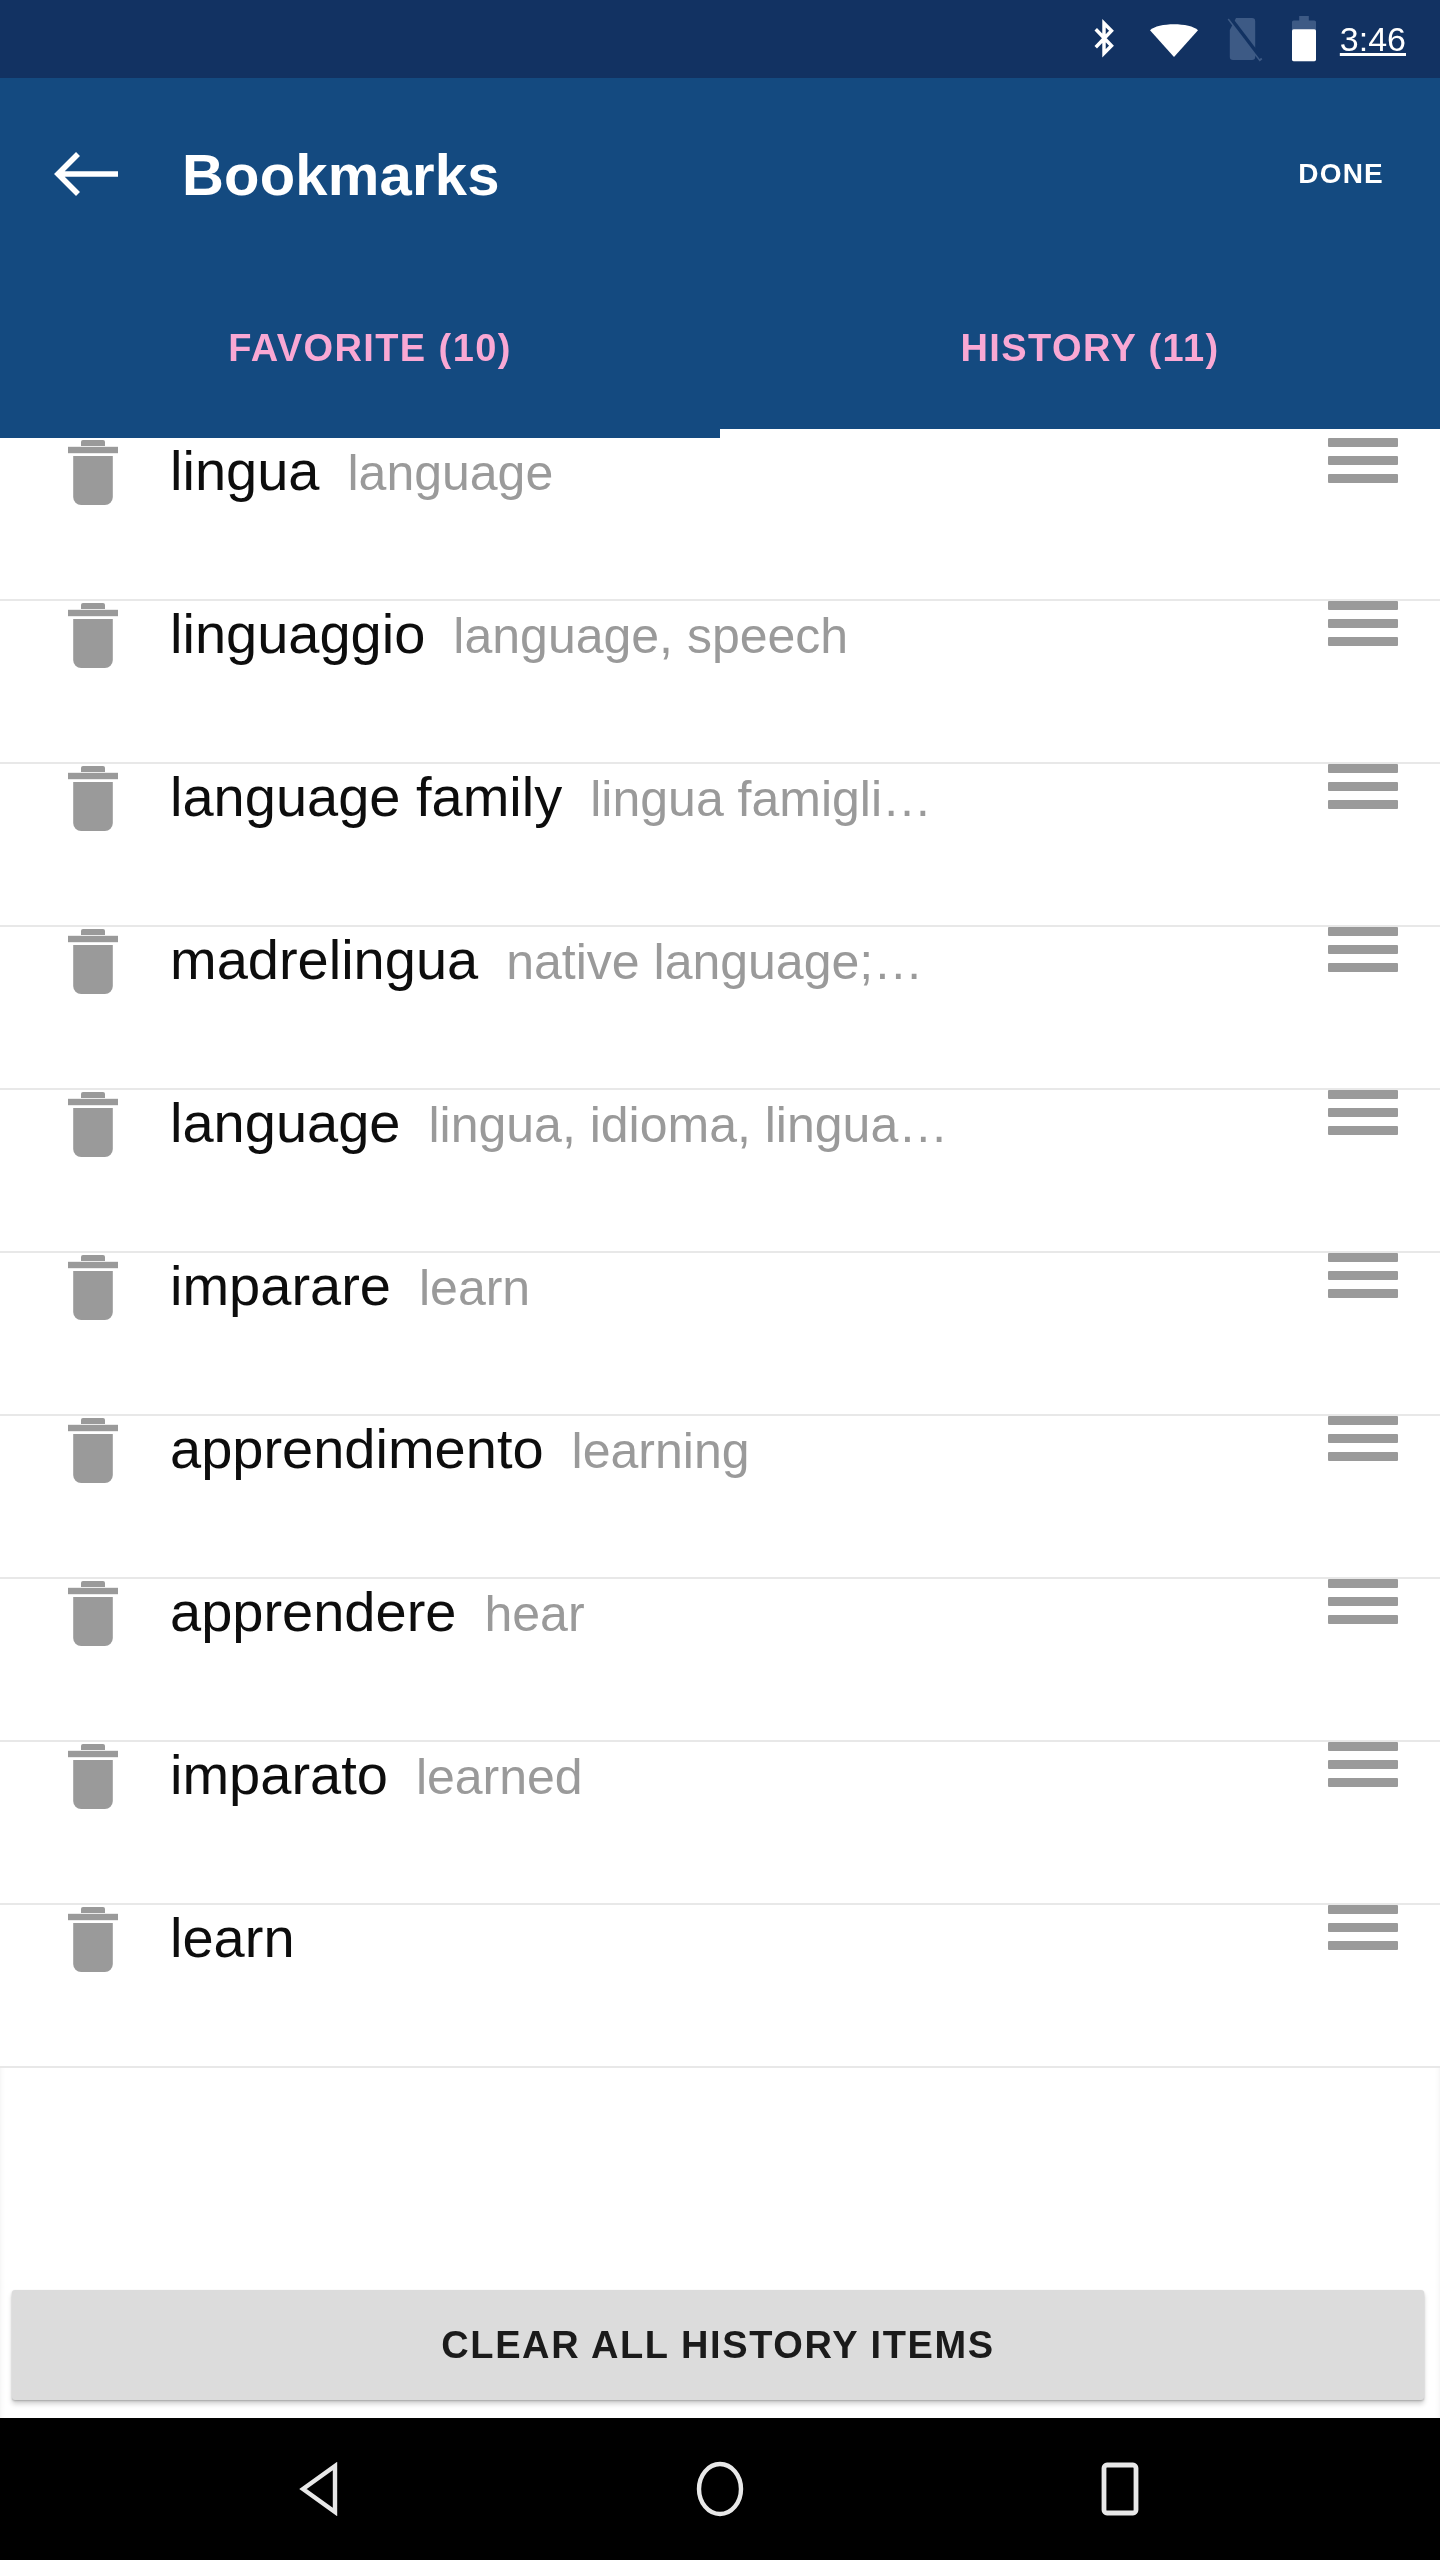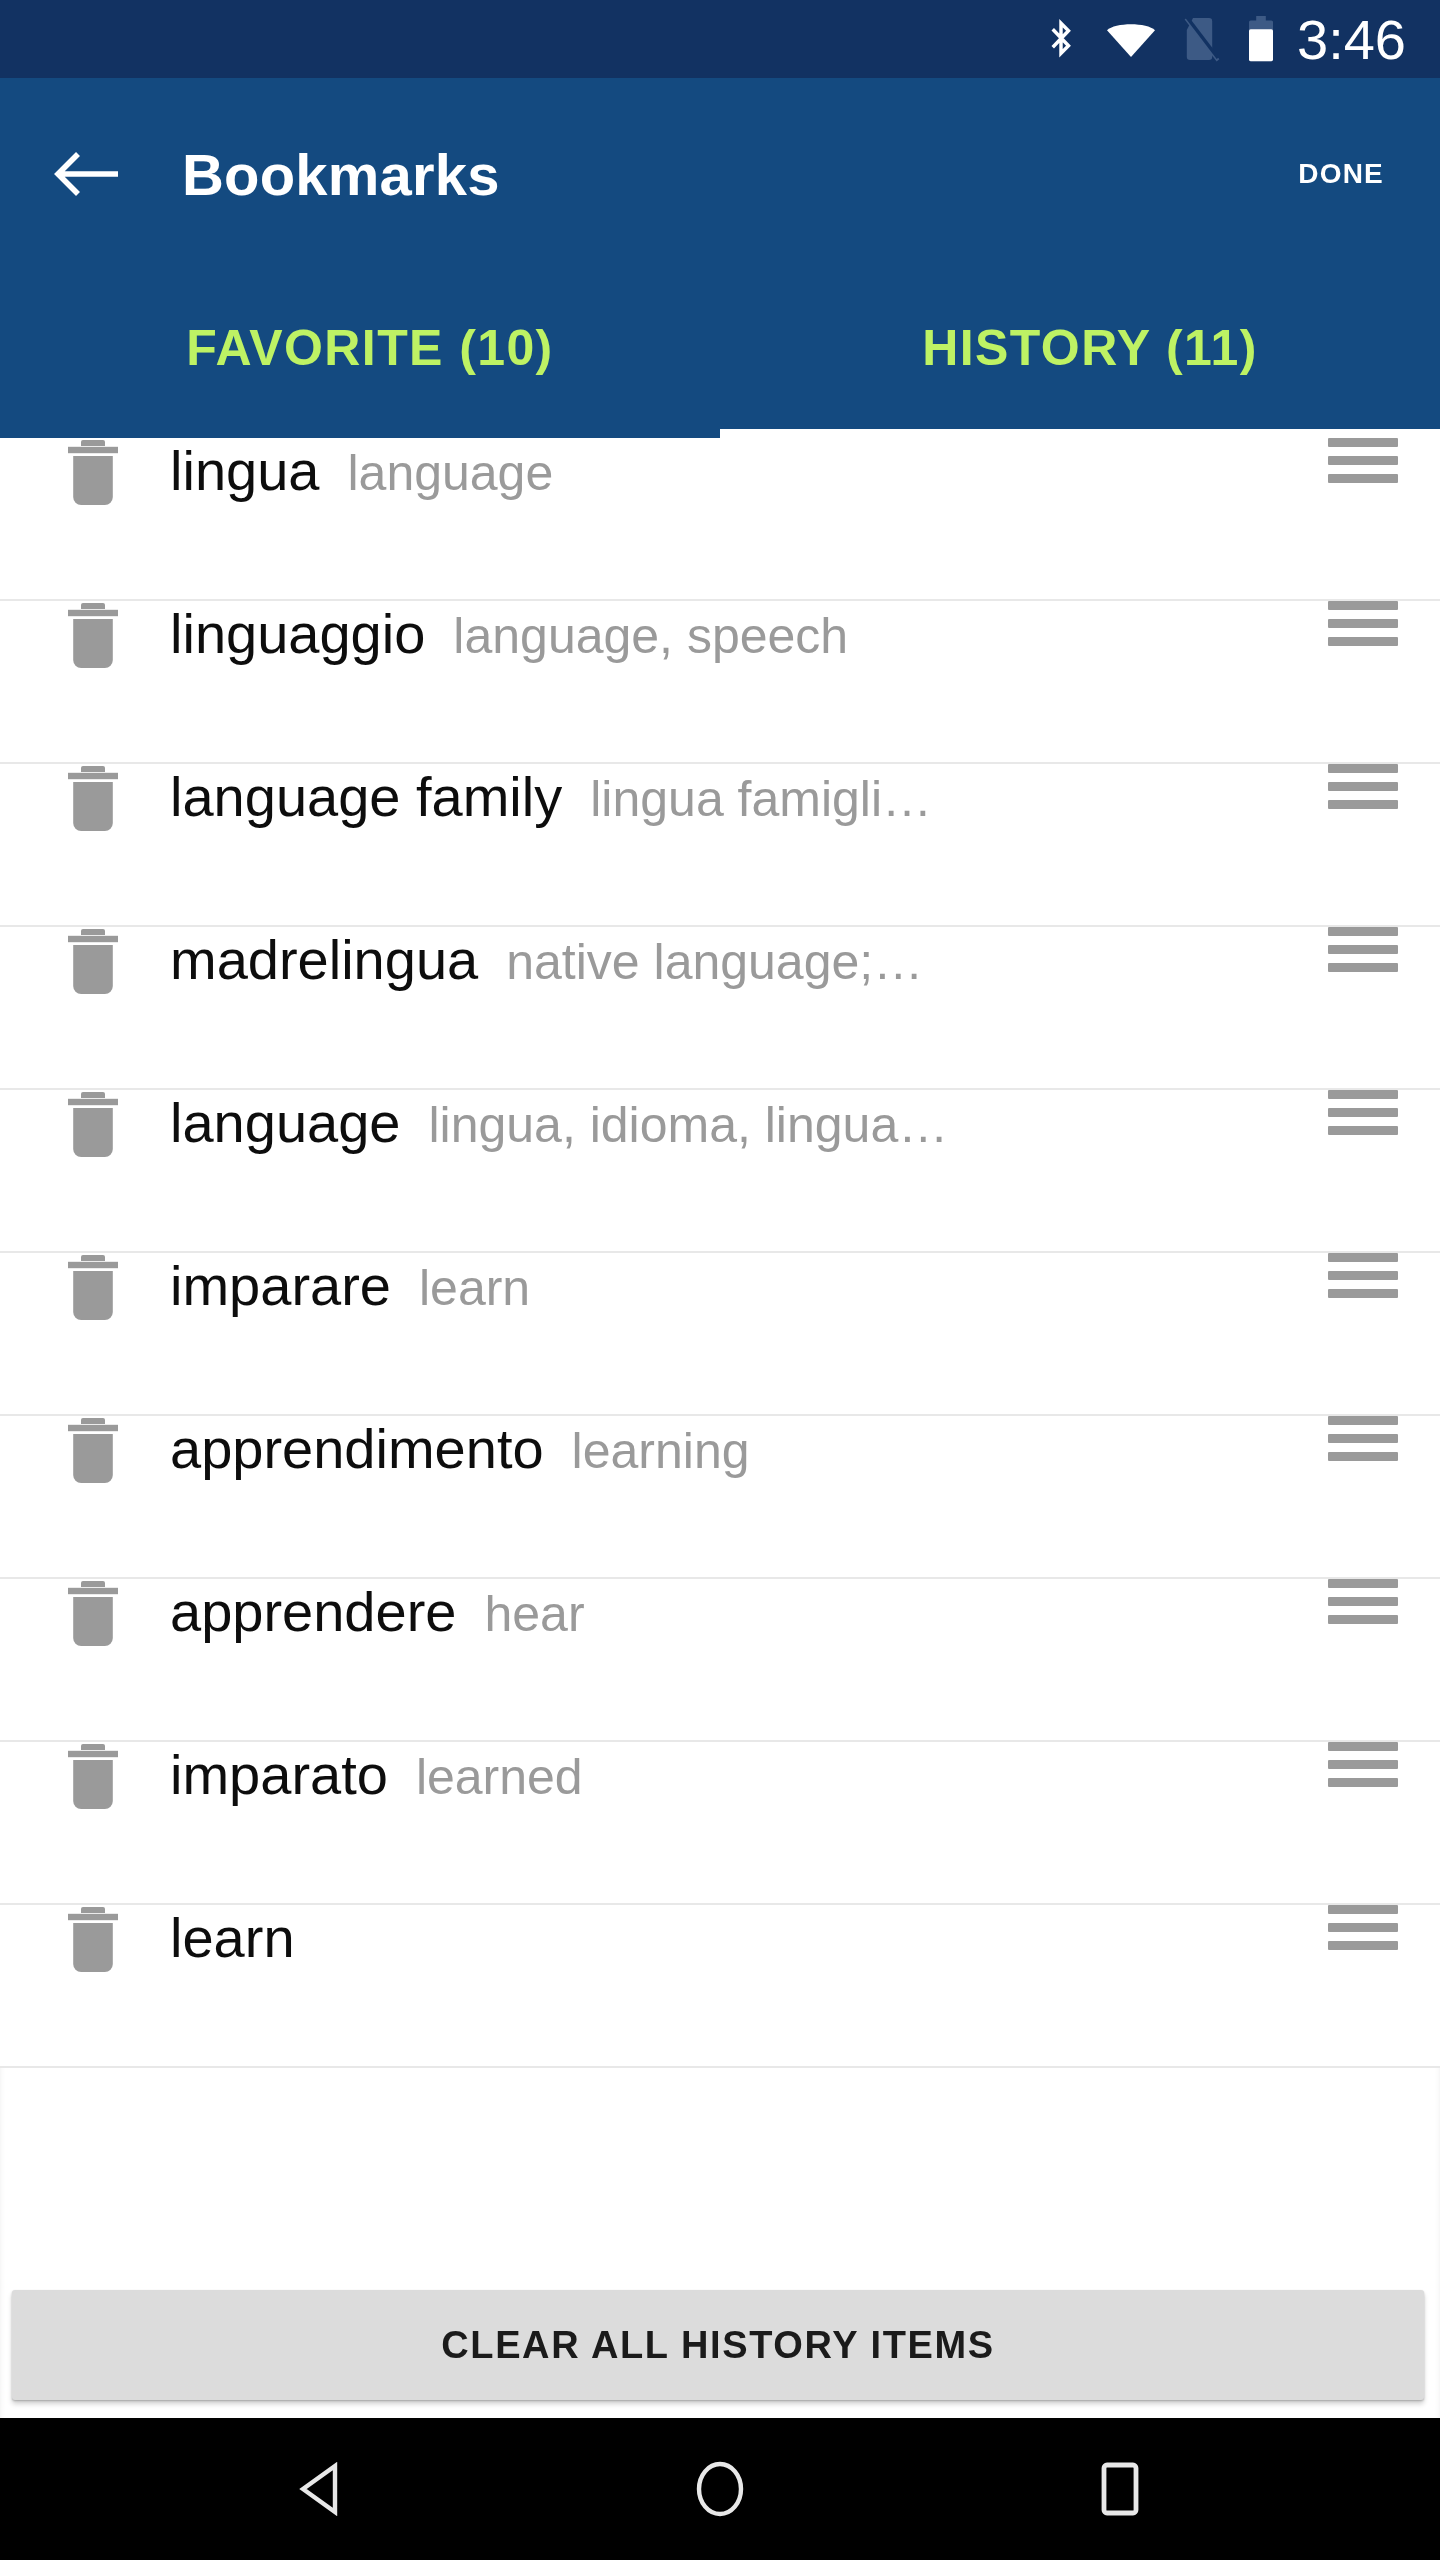--- a/index.html
+++ b/index.html
@@ -39,25 +39,26 @@
     display: flex;
     align-items: center;
     gap: 26px;
   }
   .status-icon {
     display: block;
     line-height: 0;
   }
   .status-time {
     color: #ffffff;
-    font-size: 56px;
+    font-size: 34px;
     font-weight: 400;
     letter-spacing: 0px;
     margin-left: 22px;
     white-space: nowrap;
+    text-decoration: underline;
   }
 
   
   .app-bar {
     background: #144A80;
     flex: 0 0 auto;
     padding: 0;
   }
   .app-bar-top {
     height: 180px;
@@ -98,22 +99,22 @@
   .tab-bar {
     height: 180px;
     display: flex;
     position: relative;
   }
   .tab {
     flex: 1 1 50%;
     display: flex;
     align-items: center;
     justify-content: center;
-    color: #bef264;
-    font-size: 50px;
+    color: #f9a8d4;
+    font-size: 38px;
     font-weight: 700;
     letter-spacing: 1.4px;
     cursor: pointer;
     position: relative;
     white-space: nowrap;
     padding-left: 20px;
   }
   .tab.active::after {
     content: "";
     position: absolute;

